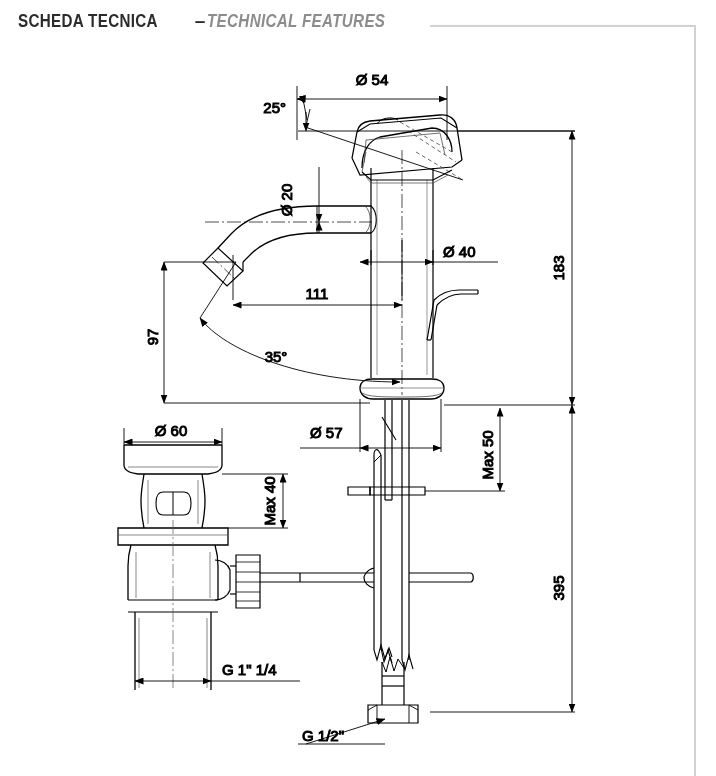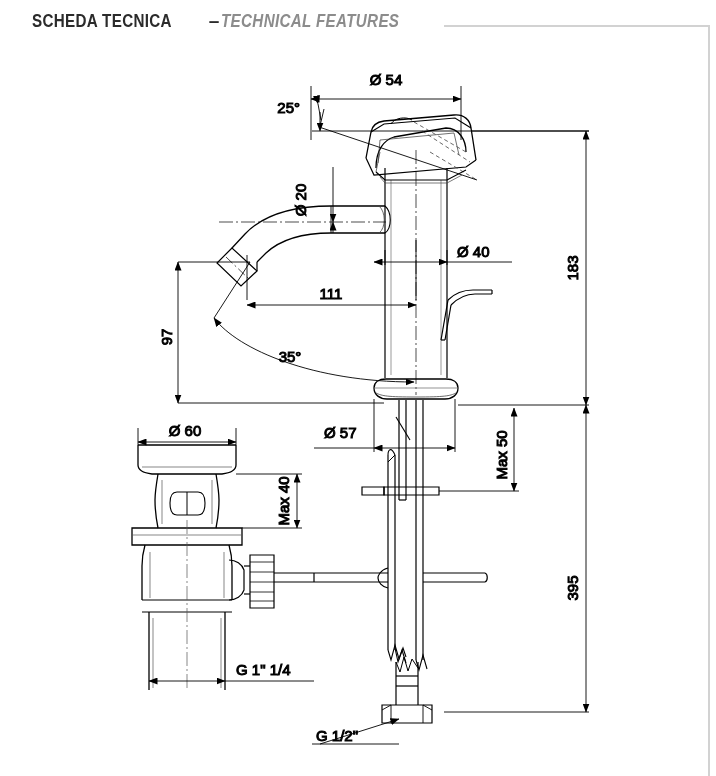--- a/index.html
+++ b/index.html
@@ -2,21 +2,21 @@
 <html><head>
 <meta charset="utf-8">
 <title>Scheda Tecnica</title>
 <style>
   html,body{margin:0;padding:0;background:#ffffff;}
   body{
     width:716px;height:776px;position:relative;overflow:hidden;
     font-family:"Liberation Sans", sans-serif;
     color:#000;
   }
-  #sheet{position:absolute;left:14px;top:0;width:572px;height:776px;}
+  #sheet{position:absolute;left:0;top:0;width:572px;height:776px;}
 
   
   .hdr{position:absolute;left:18px;top:10px;white-space:nowrap;}
   .hdr-it{
     font-family:"Liberation Sans", sans-serif;
     font-weight:bold;font-size:19px;letter-spacing:0.4px;
     color:#2b2b2b;display:inline-block;
     transform:scaleX(0.80);transform-origin:left center;
   }
   .hdr-dash{

